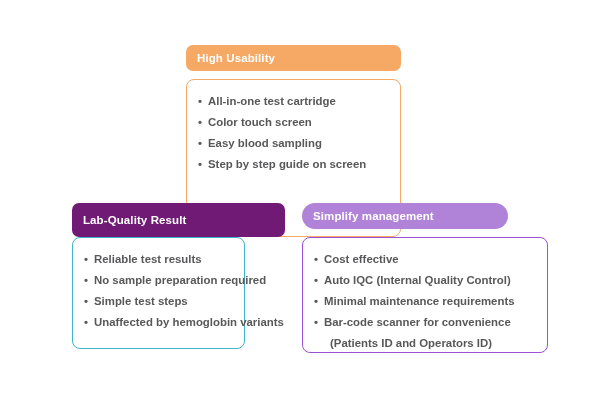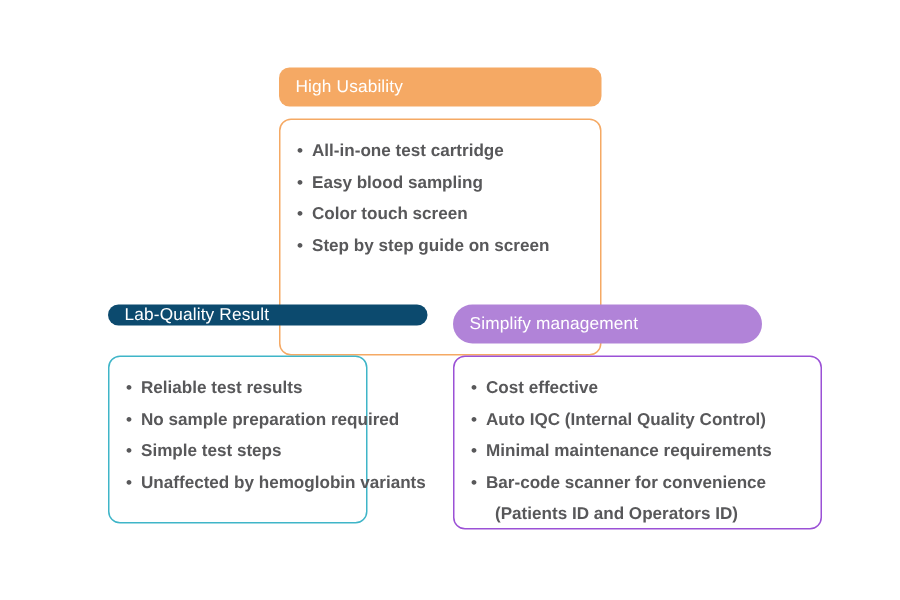--- a/index.html
+++ b/index.html
@@ -26,21 +26,21 @@
   }
   .card-header {
     position: absolute;
     left: 0;
     top: 0;
     border-radius: 7px;
     box-sizing: border-box;
     display: flex;
     align-items: center;
     color: #ffffff;
-    font-weight: normal;
+    font-weight: bold;
     font-size: 11.5px;
     letter-spacing: 0.1px;
     padding-left: 11px;
   }
   .card-body {
     position: absolute;
     left: 0;
     background: #ffffff;
     border-style: solid;
     border-width: 1.6px;
@@ -84,22 +84,22 @@
     top: 34px;
     width: 215px;
     height: 158px;
     border-color: #f5a964;
   }
 
   
   #card-lab { left: 72px; top: 203px; width: 213px; }
   #card-lab .card-header {
     width: 213px;
-    height: 14px;
-    background: #0c4a6e;
+    height: 34px;
+    background: #701a75;
   }
   #card-lab .card-body {
     top: 34px;
     width: 173px;
     height: 112px;
     border-color: #3fb5c8;
   }
 
   
   #card-simplify { left: 302px; top: 203px; width: 206px; }
@@ -119,22 +119,22 @@
 </head>
 <body>
 
 <div id="canvas">
 
   <div class="card" id="card-usability">
     <div class="card-header">High Usability</div>
     <div class="card-body">
       <ul class="bullet-list">
         <li>All-in-one test cartridge</li>
+        <li>Color touch screen</li>
         <li>Easy blood sampling</li>
-        <li>Color touch screen</li>
         <li>Step by step guide on screen</li>
       </ul>
     </div>
   </div>
 
   <div class="card" id="card-lab">
     <div class="card-header">Lab-Quality Result</div>
     <div class="card-body">
       <ul class="bullet-list">
         <li>Reliable test results</li>

